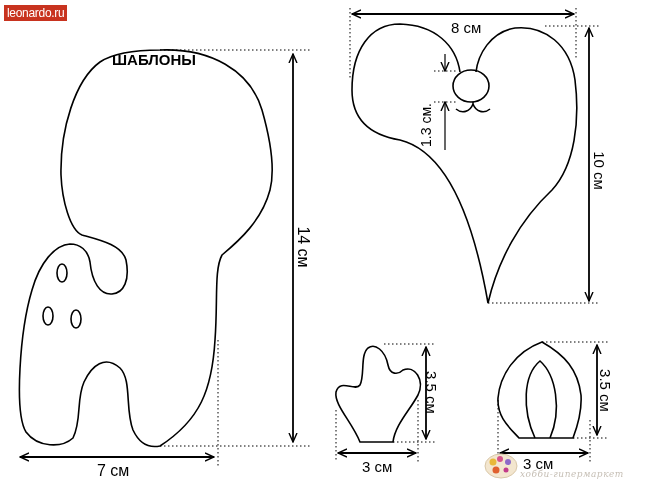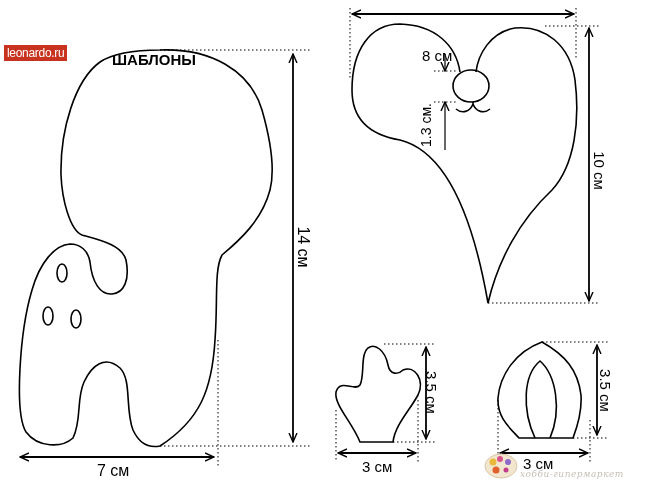--- a/index.html
+++ b/index.html
@@ -1,17 +1,17 @@
 <!DOCTYPE html>
 <html><head>
 <meta charset="utf-8">
 <style>
   html, body { margin: 0; padding: 0; background: #ffffff; }
   body { width: 645px; height: 489px; position: relative; overflow: hidden; font-family: "Liberation Sans", sans-serif; }
-  .logo-badge { position: absolute; left: 4px; top: 5px; background: #c8331f; color: #fff; font-size: 12px; padding: 1px 3px; letter-spacing: -0.3px; margin-top: 40px; }
+  .logo-badge { position: absolute; left: 4px; top: 5px; background: #c8331f; color: #fff; font-size: 12px; padding: 1px 3px; letter-spacing: -0.3px; }
   .page-title { position: absolute; left: 112px; top: 3px; font-size: 15px; font-weight: bold; color: #000; margin-top: 48px; }
   svg.canvas { position: absolute; left: 0; top: 0; }
   .lbl { position: absolute; font-size: 15px; color: #000; white-space: nowrap; }
   .rot { transform: rotate(90deg); transform-origin: center; }
   .rotl { transform: rotate(-90deg); transform-origin: center; }
   .wm { position: absolute; left: 484px; top: 447px; width: 160px; height: 40px; }
   .wm-title { position: absolute; left: 38px; top: 0; font-family: "DejaVu Serif", serif; font-size: 20px; color: transparent; -webkit-text-stroke: 0.7px #b9b2a8; letter-spacing: 1px; }
   .wm-sub { position: absolute; left: 36px; top: 22px; font-family: "DejaVu Serif", serif; font-size: 9px; color: #c6bfb5; font-style: italic; letter-spacing: 0.5px; }
 </style>
 </head>
@@ -80,21 +80,21 @@
     <line x1="573" y1="438" x2="608" y2="438" stroke-width="1" stroke-dasharray="1.5,2.5"></line>
     <line x1="498" y1="400" x2="498" y2="462" stroke-width="1" stroke-dasharray="1.5,2.5"></line>
     <line x1="590" y1="420" x2="590" y2="462" stroke-width="1" stroke-dasharray="1.5,2.5"></line>
     <line x1="597" y1="345" x2="597" y2="435" stroke-width="1.8" marker-start="url(#arr)" marker-end="url(#arr)"></line>
     <line x1="500" y1="453" x2="588" y2="453" stroke-width="1.8" marker-start="url(#arr)" marker-end="url(#arr)"></line>
   </g>
 </svg>
 
 <div class="lbl" style="left:97px; top:462px; font-size:16px;text-align:center;">7 см</div>
 <div class="lbl rot" style="left:282px; top:238px; font-size:16px;">14 см</div>
-<div class="lbl" style="left:422px; top:19px;margin-top:28px;">8 см</div>
+<div class="lbl" style="left:451px; top:19px;">8 см</div>
 <div class="lbl rot" style="left:580px; top:162px;">10 см</div>
 <div class="lbl rotl" style="left:404px; top:117px; font-size:14px;">1.3 см.</div>
 <div class="lbl" style="left:362px; top:458px;">3 см</div>
 <div class="lbl rot" style="left:410px; top:384px;">3.5 см</div>
 <div class="lbl" style="left:523px; top:455px;">3 см</div>
 <div class="lbl rot" style="left:584px; top:382px;">3.5 см</div>
 
 <div class="wm">
   <svg width="36" height="30" viewBox="0 0 36 30" style="position:absolute;left:0;top:4px;">
     <ellipse cx="17" cy="15" rx="16" ry="12" fill="#f3e6cf" stroke="#d9c7a8" stroke-width="1"></ellipse>

